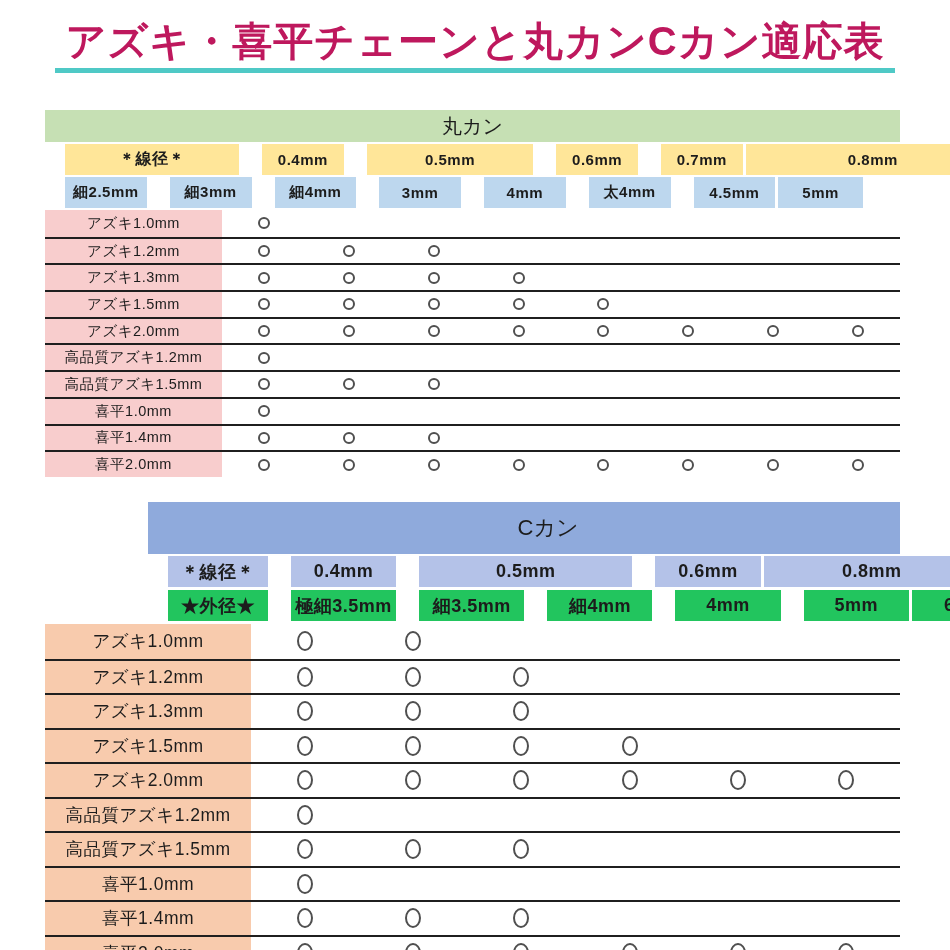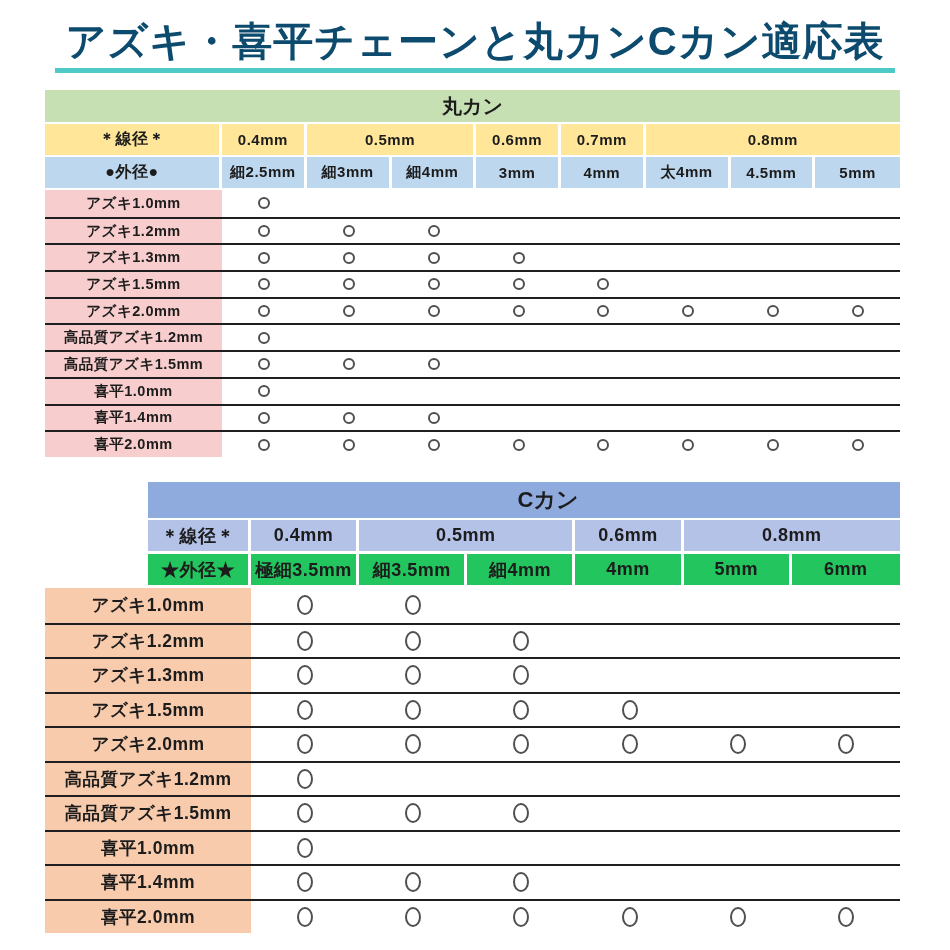--- a/index.html
+++ b/index.html
@@ -6,40 +6,40 @@
   html,body { background:#ffffff; }
   .page {
     position:relative; width:950px; height:950px; overflow:hidden;
     background:#ffffff; font-family:"Liberation Sans", sans-serif;
     color:#1c1c1c;
   }
   
   .title-wrap { position:absolute; top:18px; left:0; right:0; text-align:center; }
   .title {
     display:inline-block; font-size:40px; font-weight:700; line-height:1.15;
-    color:#0c4a6e; letter-spacing:1px;
+    color:#be185d; letter-spacing:1px;
     border-bottom:5px solid #4FC9C6; padding:0 10px 4px 10px;
   }
   
   .tbl { position:absolute; left:45px; width:855px; }
   .tbar {
     display:flex; align-items:center; justify-content:center;
-    font-weight:700; margin-bottom:2px;
+    font-weight:400; margin-bottom:2px;margin-top:20px;
   }
   .hrow { display:flex; }
   .hcell {
     flex:none; display:flex; align-items:center; justify-content:center;
     font-weight:700; letter-spacing:0.5px;
   }
-  .hcell:not(:last-child) { border-right:3px solid #ffffff; }
+  .hcell:not(:last-child) { border-right:3px solid #ffffff;margin-left:20px; }
   .drow { display:flex; align-items:center; }
   .drow + .drow { border-top:2px solid #1f1f1f;justify-content:flex-end; }
   .rowlabel {
     flex:none; align-self:stretch; display:flex; align-items:center; justify-content:center;
-    font-weight:700; letter-spacing:0.5px;
+    font-weight:400; letter-spacing:0.5px;
   }
   .mcell { flex:none; display:flex; align-items:center; justify-content:center; }
   .mark { display:block; border:2px solid #4f4f4f; border-radius:50%; background:transparent; }
 
   
   .marukan { top:90px; }
   .marukan .tbar { height:32px; background:#C6E0B4; font-size:20px; }
   .marukan .hrow { margin-bottom:2px; }
   .marukan .hcell { height:31px; font-size:15px; }
   .marukan .labelcell { width:177px; font-size:16px; }
@@ -49,21 +49,21 @@
   .marukan .span2 { width:169.5px; }
   .marukan .span3 { width:254.25px; }
   .marukan .drow { height:26.7px; }
   .marukan .rowlabel { width:177px; background:#F8CDCD; font-size:14.5px; }
   .marukan .mcell { width:84.75px; }
   .marukan .mark { width:12px; height:12px; }
 
   
   .ckan { top:482px; }
   .ckan .hwrap { margin-left:103px; width:752px; }
-  .ckan .tbar { height:36px; background:#8FAADC; font-size:22px;padding-left:48px; }
+  .ckan .tbar { height:52px; background:#8FAADC; font-size:22px;padding-left:48px; }
   .ckan .hrow { margin-bottom:3px; }
   .ckan .hcell { height:31px; font-size:18px; }
   .ckan .labelcell { width:103px; font-size:18px; }
   .ckan .wire .hcell  { background:#B4C2E8; }
   .ckan .outer .hcell { background:#22c55e; }
   .ckan .span1 { width:108.17px; }
   .ckan .span2 { width:216.34px; }
   .ckan .drow { height:34.5px; }
   .ckan .rowlabel { width:206px; background:#F8CBAD; font-size:17.5px; }
   .ckan .mcell { width:108.17px; }
@@ -81,21 +81,20 @@
         <div class="tbar">丸カン</div>
         <div class="hrow wire">
           <div class="hcell labelcell">＊線径＊</div>
           <div class="hcell span1">0.4mm</div>
           <div class="hcell span2">0.5mm</div>
           <div class="hcell span1">0.6mm</div>
           <div class="hcell span1">0.7mm</div>
           <div class="hcell span3">0.8mm</div>
         </div>
         <div class="hrow outer">
-          <div class="hcell labelcell">●外径●</div>
           <div class="hcell span1">細2.5mm</div>
           <div class="hcell span1">細3mm</div>
           <div class="hcell span1">細4mm</div>
           <div class="hcell span1">3mm</div>
           <div class="hcell span1">4mm</div>
           <div class="hcell span1">太4mm</div>
           <div class="hcell span1">4.5mm</div>
           <div class="hcell span1">5mm</div>
         </div>
       </div>

